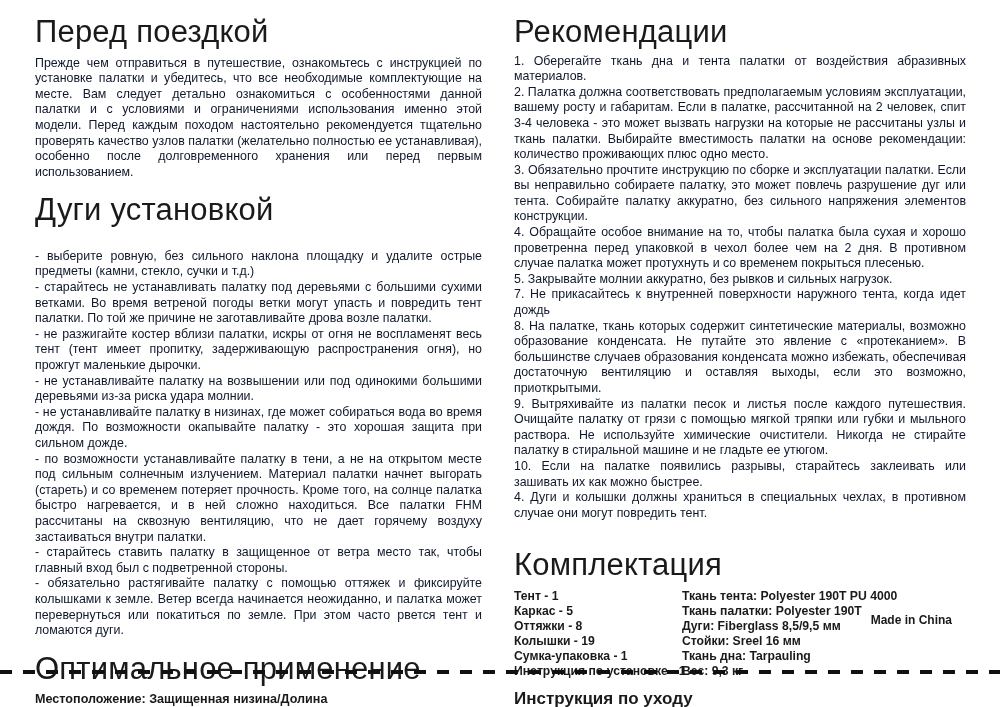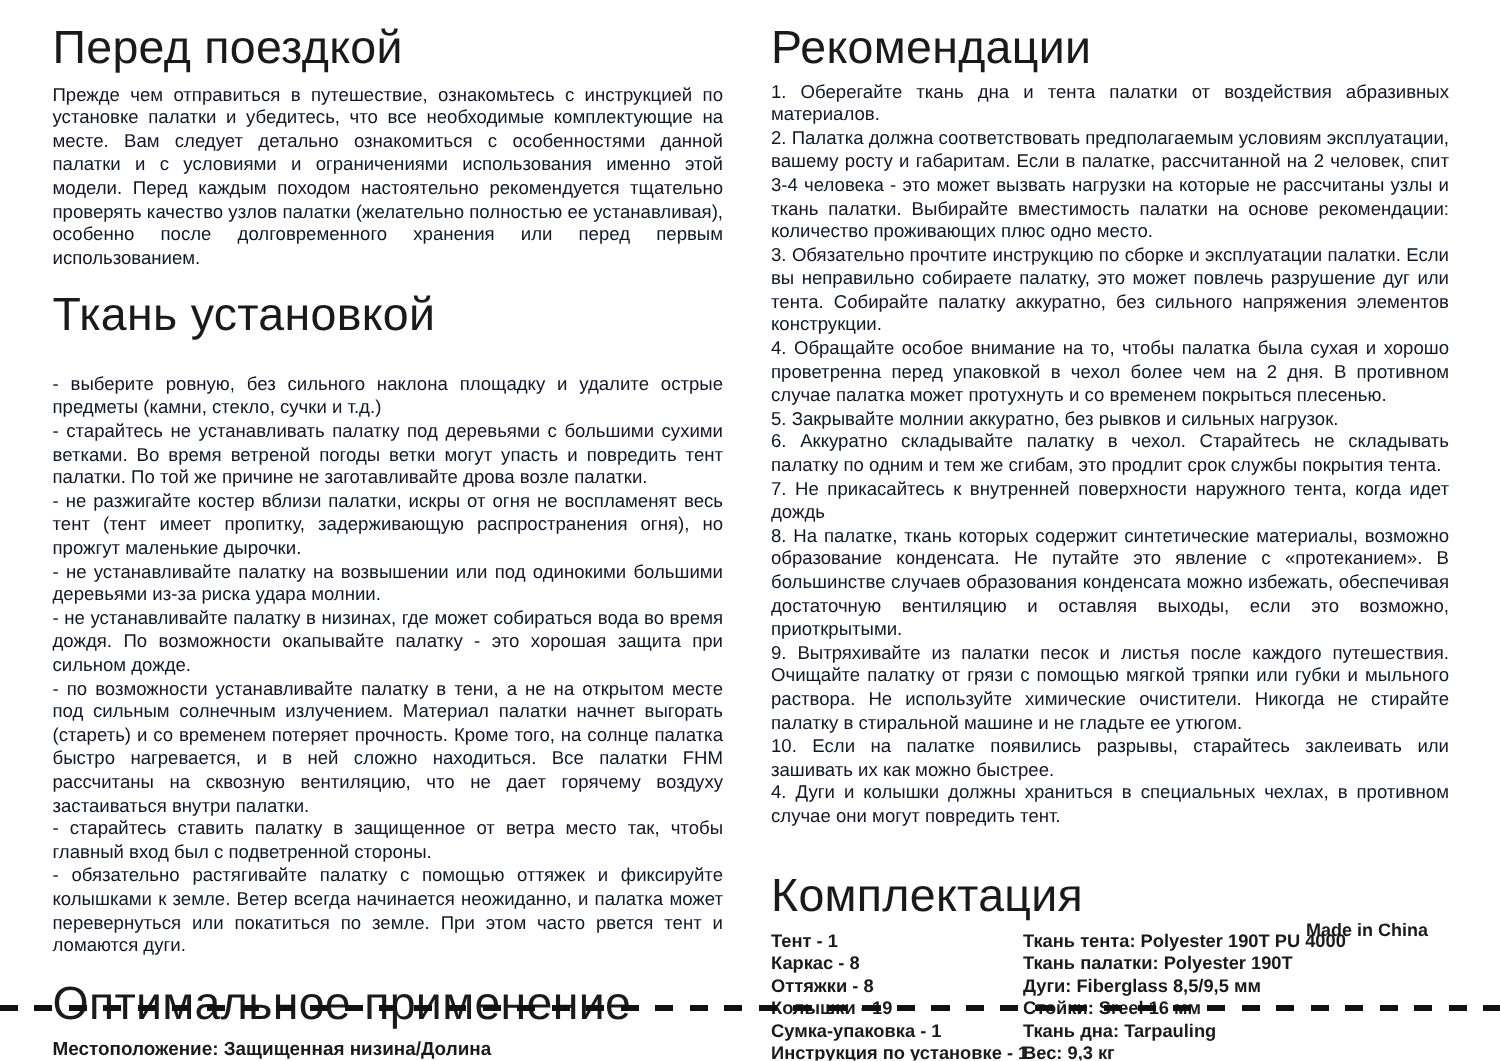--- a/index.html
+++ b/index.html
@@ -65,21 +65,21 @@
 
 <div class="col col-left">
   <section>
     <h1>Перед поездкой</h1>
     <div class="body-text">
       <p>Прежде чем отправиться в путешествие, ознакомьтесь с инструкцией по установке палатки и убедитесь, что все необходимые комплектующие на месте. Вам следует детально ознакомиться с особенностями данной палатки и с условиями и ограничениями использования именно этой модели. Перед каждым походом настоятельно рекомендуется тщательно проверять качество узлов палатки (желательно полностью ее устанавливая), особенно после долговременного хранения или перед первым использованием.</p>
     </div>
   </section>
 
   <section>
-    <h1 class="h1-gap">Ткань установкой</h1>
+    <h1 class="h1-gap">Дуги установкой</h1>
     <div class="body-text" style="margin-top:22px;">
       <p>- выберите ровную, без сильного наклона площадку и удалите острые предметы (камни, стекло, сучки и т.д.)</p>
       <p>- старайтесь не устанавливать палатку под деревьями с большими сухими ветками. Во время ветреной погоды ветки могут упасть и повредить тент палатки. По той же причине не заготавливайте дрова возле палатки.</p>
       <p>- не разжигайте костер вблизи палатки, искры от огня не воспламенят весь тент (тент имеет пропитку, задерживающую распространения огня), но прожгут маленькие дырочки.</p>
       <p>- не устанавливайте палатку на возвышении или под одинокими большими деревьями из-за риска удара молнии.</p>
       <p>- не устанавливайте палатку в низинах, где может собираться вода во время дождя. По возможности окапывайте палатку - это хорошая защита при сильном дожде.</p>
       <p>- по возможности устанавливайте палатку в тени, а не на открытом месте под сильным солнечным излучением. Материал палатки начнет выгорать (стареть) и со временем потеряет прочность. Кроме того, на солнце палатка быстро нагревается, и в ней сложно находиться. Все палатки FHM рассчитаны на сквозную вентиляцию, что не дает горячему воздуху застаиваться внутри палатки.</p>
       <p>- старайтесь ставить палатку в защищенное от ветра место так, чтобы главный вход был с подветренной стороны.</p>
       <p>- обязательно растягивайте палатку с помощью оттяжек и фиксируйте колышками к земле. Ветер всегда начинается неожиданно, и палатка может перевернуться или покатиться по земле. При этом часто рвется тент и ломаются дуги.</p>
     </div>
@@ -97,35 +97,34 @@
 
 <div class="col col-right">
   <section>
     <h1>Рекомендации</h1>
     <div class="body-text" style="margin-top:5px;">
       <p>1. Оберегайте ткань дна и тента палатки от воздействия абразивных материалов.</p>
       <p>2. Палатка должна соответствовать предполагаемым условиям эксплуатации, вашему росту и габаритам.  Если в палатке, рассчитанной на 2 человек, спит 3-4 человека - это может вызвать нагрузки на которые не рассчитаны узлы и ткань палатки.  Выбирайте вместимость палатки на основе рекомендации: количество проживающих плюс одно место.</p>
       <p>3. Обязательно прочтите инструкцию по сборке и эксплуатации палатки. Если вы неправильно собираете палатку,  это может повлечь  разрушение дуг или тента. Собирайте палатку аккуратно, без сильного напряжения элементов конструкции.</p>
       <p>4. Обращайте особое внимание на то, чтобы палатка была сухая и хорошо проветренна перед упаковкой в чехол более чем на 2 дня. В противном случае палатка может протухнуть и со временем покрыться плесенью.</p>
       <p>5. Закрывайте молнии аккуратно, без рывков и сильных нагрузок.</p>
-      <p>6. Аккуратно складывайте палатку в чехол. Старайтесь не складывать палатку по одним и тем же сгибам, это продлит срок службы покрытия  тента.</p>
       <p>7. Не прикасайтесь к внутренней поверхности наружного тента, когда идет дождь</p>
       <p>8. На палатке, ткань которых содержит синтетические материалы, возможно образование конденсата. Не путайте это явление с «протеканием». В большинстве случаев образования конденсата можно избежать, обеспечивая достаточную вентиляцию и оставляя выходы, если это возможно, приоткрытыми.</p>
       <p>9. Вытряхивайте из палатки песок и листья после каждого путешествия. Очищайте палатку от грязи с помощью мягкой тряпки или губки и мыльного раствора. Не используйте химические очистители. Никогда не стирайте палатку в стиральной машине и не гладьте ее утюгом.</p>
       <p>10. Если на палатке появились разрывы, старайтесь заклеивать или зашивать их как можно быстрее.</p>
       <p>4. Дуги и колышки должны храниться в специальных чехлах, в противном случае они могут повредить тент.</p>
     </div>
   </section>
 
   <section>
     <h1 class="h1-gap" style="margin-top:28px;">Комплектация</h1>
     <div class="pack-cols">
       <div class="pack-col-a">
         <p>Тент - 1</p>
-        <p>Каркас - 8</p>
+        <p>Каркас - 5</p>
         <p>Оттяжки - 8</p>
         <p>Колышки - 19</p>
         <p>Сумка-упаковка - 1</p>
         <p>Инструкция по установке - 1</p>
       </div>
       <div class="pack-col-b">
         <p>Ткань тента: Polyester 190T PU 4000</p>
         <p>Ткань палатки: Polyester 190T</p>
         <p>Дуги: Fiberglass 8,5/9,5 мм</p>
         <p>Стойки: Sreel 16 мм</p>

